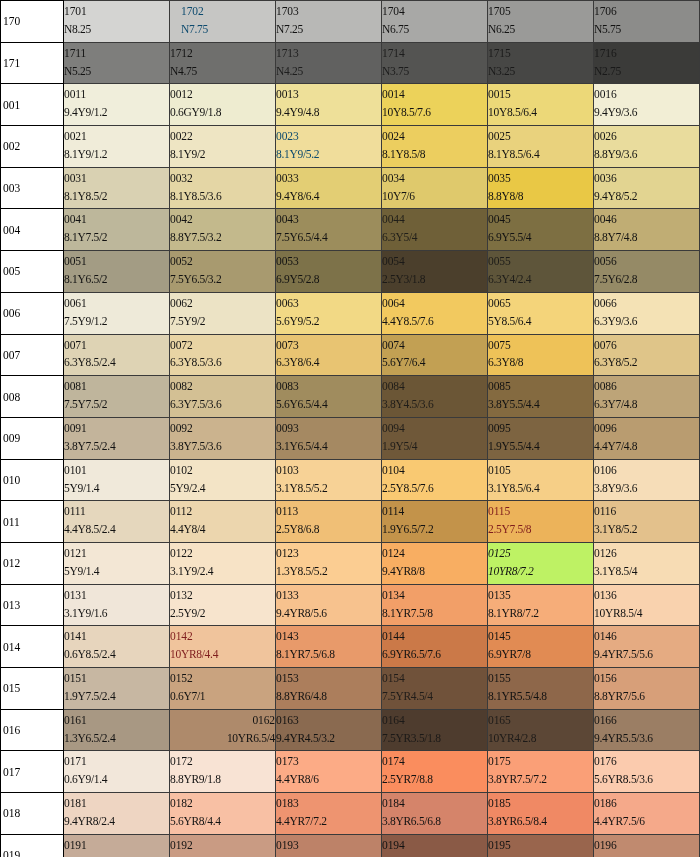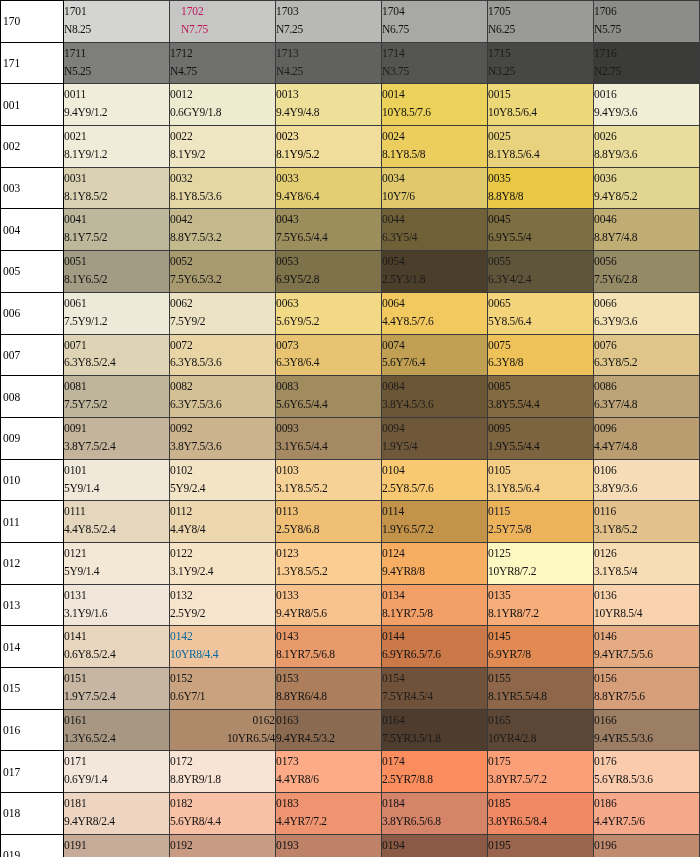--- a/index.html
+++ b/index.html
@@ -67,21 +67,21 @@
 
 <div id="chart-root">
   <table class="color-table">
     <tbody id="table-body">
         <tr>
           <td class="row-label">170</td>
           <td class="swatch" style="background: rgb(212, 212, 210); color: rgb(18, 18, 18);">
             <span class="code">1701</span>
             <span class="munsell">N8.25</span>
           </td>
-          <td class="swatch" style="background: rgb(198, 198, 196); color: #be185d; padding-left: 12px;">
+          <td class="swatch" style="background: rgb(198, 198, 196); color: #0c4a6e; padding-left: 12px;">
             <span class="code">1702</span>
             <span class="munsell">N7.75</span>
           </td>
           <td class="swatch" style="background: rgb(184, 184, 182); color: rgb(18, 18, 18);">
             <span class="code">1703</span>
             <span class="munsell">N7.25</span>
           </td>
           <td class="swatch" style="background: rgb(168, 168, 166); color: rgb(18, 18, 18);">
             <span class="code">1704</span>
             <span class="munsell">N6.75</span>
@@ -152,21 +152,21 @@
         <tr>
           <td class="row-label">002</td>
           <td class="swatch" style="background: rgb(240, 236, 217); color: rgb(18, 18, 18);">
             <span class="code">0021</span>
             <span class="munsell">8.1Y9/1.2</span>
           </td>
           <td class="swatch" style="background: rgb(238, 229, 195); color: rgb(18, 18, 18);">
             <span class="code">0022</span>
             <span class="munsell">8.1Y9/2</span>
           </td>
-          <td class="swatch" style="background: rgb(240, 221, 155); color: #000000;">
+          <td class="swatch" style="background: rgb(240, 221, 155); color: #0c4a6e;">
             <span class="code">0023</span>
             <span class="munsell">8.1Y9/5.2</span>
           </td>
           <td class="swatch" style="background: rgb(236, 206, 95); color: rgb(18, 18, 18);">
             <span class="code">0024</span>
             <span class="munsell">8.1Y8.5/8</span>
           </td>
           <td class="swatch" style="background: rgb(233, 210, 125); color: rgb(18, 18, 18);">
             <span class="code">0025</span>
             <span class="munsell">8.1Y8.5/6.4</span>
@@ -403,21 +403,21 @@
             <span class="munsell">4.4Y8/4</span>
           </td>
           <td class="swatch" style="background: rgb(240, 191, 118); color: rgb(18, 18, 18);">
             <span class="code">0113</span>
             <span class="munsell">2.5Y8/6.8</span>
           </td>
           <td class="swatch" style="background: rgb(195, 147, 74); color: rgb(18, 18, 18);">
             <span class="code">0114</span>
             <span class="munsell">1.9Y6.5/7.2</span>
           </td>
-          <td class="swatch" style="background: rgb(236, 179, 90); color: #0f172a;">
+          <td class="swatch" style="background: rgb(236, 179, 90); color: #7f1d1d;">
             <span class="code">0115</span>
             <span class="munsell">2.5Y7.5/8</span>
           </td>
           <td class="swatch" style="background: rgb(227, 193, 140); color: rgb(18, 18, 18);">
             <span class="code">0116</span>
             <span class="munsell">3.1Y8/5.2</span>
           </td>
         </tr>
         <tr>
           <td class="row-label">012</td>
@@ -430,21 +430,21 @@
             <span class="munsell">3.1Y9/2.4</span>
           </td>
           <td class="swatch" style="background: rgb(251, 205, 146); color: rgb(18, 18, 18);">
             <span class="code">0123</span>
             <span class="munsell">1.3Y8.5/5.2</span>
           </td>
           <td class="swatch" style="background: rgb(248, 174, 98); color: rgb(18, 18, 18);">
             <span class="code">0124</span>
             <span class="munsell">9.4YR8/8</span>
           </td>
-          <td class="swatch" style="background: #fef9c3; color: rgb(18, 18, 18);">
+          <td class="swatch" style="background: #bef264; color: rgb(18, 18, 18); font-style: italic;">
             <span class="code">0125</span>
             <span class="munsell">10YR8/7.2</span>
           </td>
           <td class="swatch" style="background: rgb(247, 220, 180); color: rgb(18, 18, 18);">
             <span class="code">0126</span>
             <span class="munsell">3.1Y8.5/4</span>
           </td>
         </tr>
         <tr>
           <td class="row-label">013</td>
@@ -472,21 +472,21 @@
             <span class="code">0136</span>
             <span class="munsell">10YR8.5/4</span>
           </td>
         </tr>
         <tr>
           <td class="row-label">014</td>
           <td class="swatch" style="background: rgb(231, 213, 189); color: rgb(18, 18, 18);">
             <span class="code">0141</span>
             <span class="munsell">0.6Y8.5/2.4</span>
           </td>
-          <td class="swatch" style="background: rgb(240, 196, 156); color: #0369a1;">
+          <td class="swatch" style="background: rgb(240, 196, 156); color: #7f1d1d;">
             <span class="code">0142</span>
             <span class="munsell">10YR8/4.4</span>
           </td>
           <td class="swatch" style="background: rgb(232, 154, 106); color: rgb(18, 18, 18);">
             <span class="code">0143</span>
             <span class="munsell">8.1YR7.5/6.8</span>
           </td>
           <td class="swatch" style="background: rgb(203, 121, 72); color: rgb(18, 18, 18);">
             <span class="code">0144</span>
             <span class="munsell">6.9YR6.5/7.6</span>

